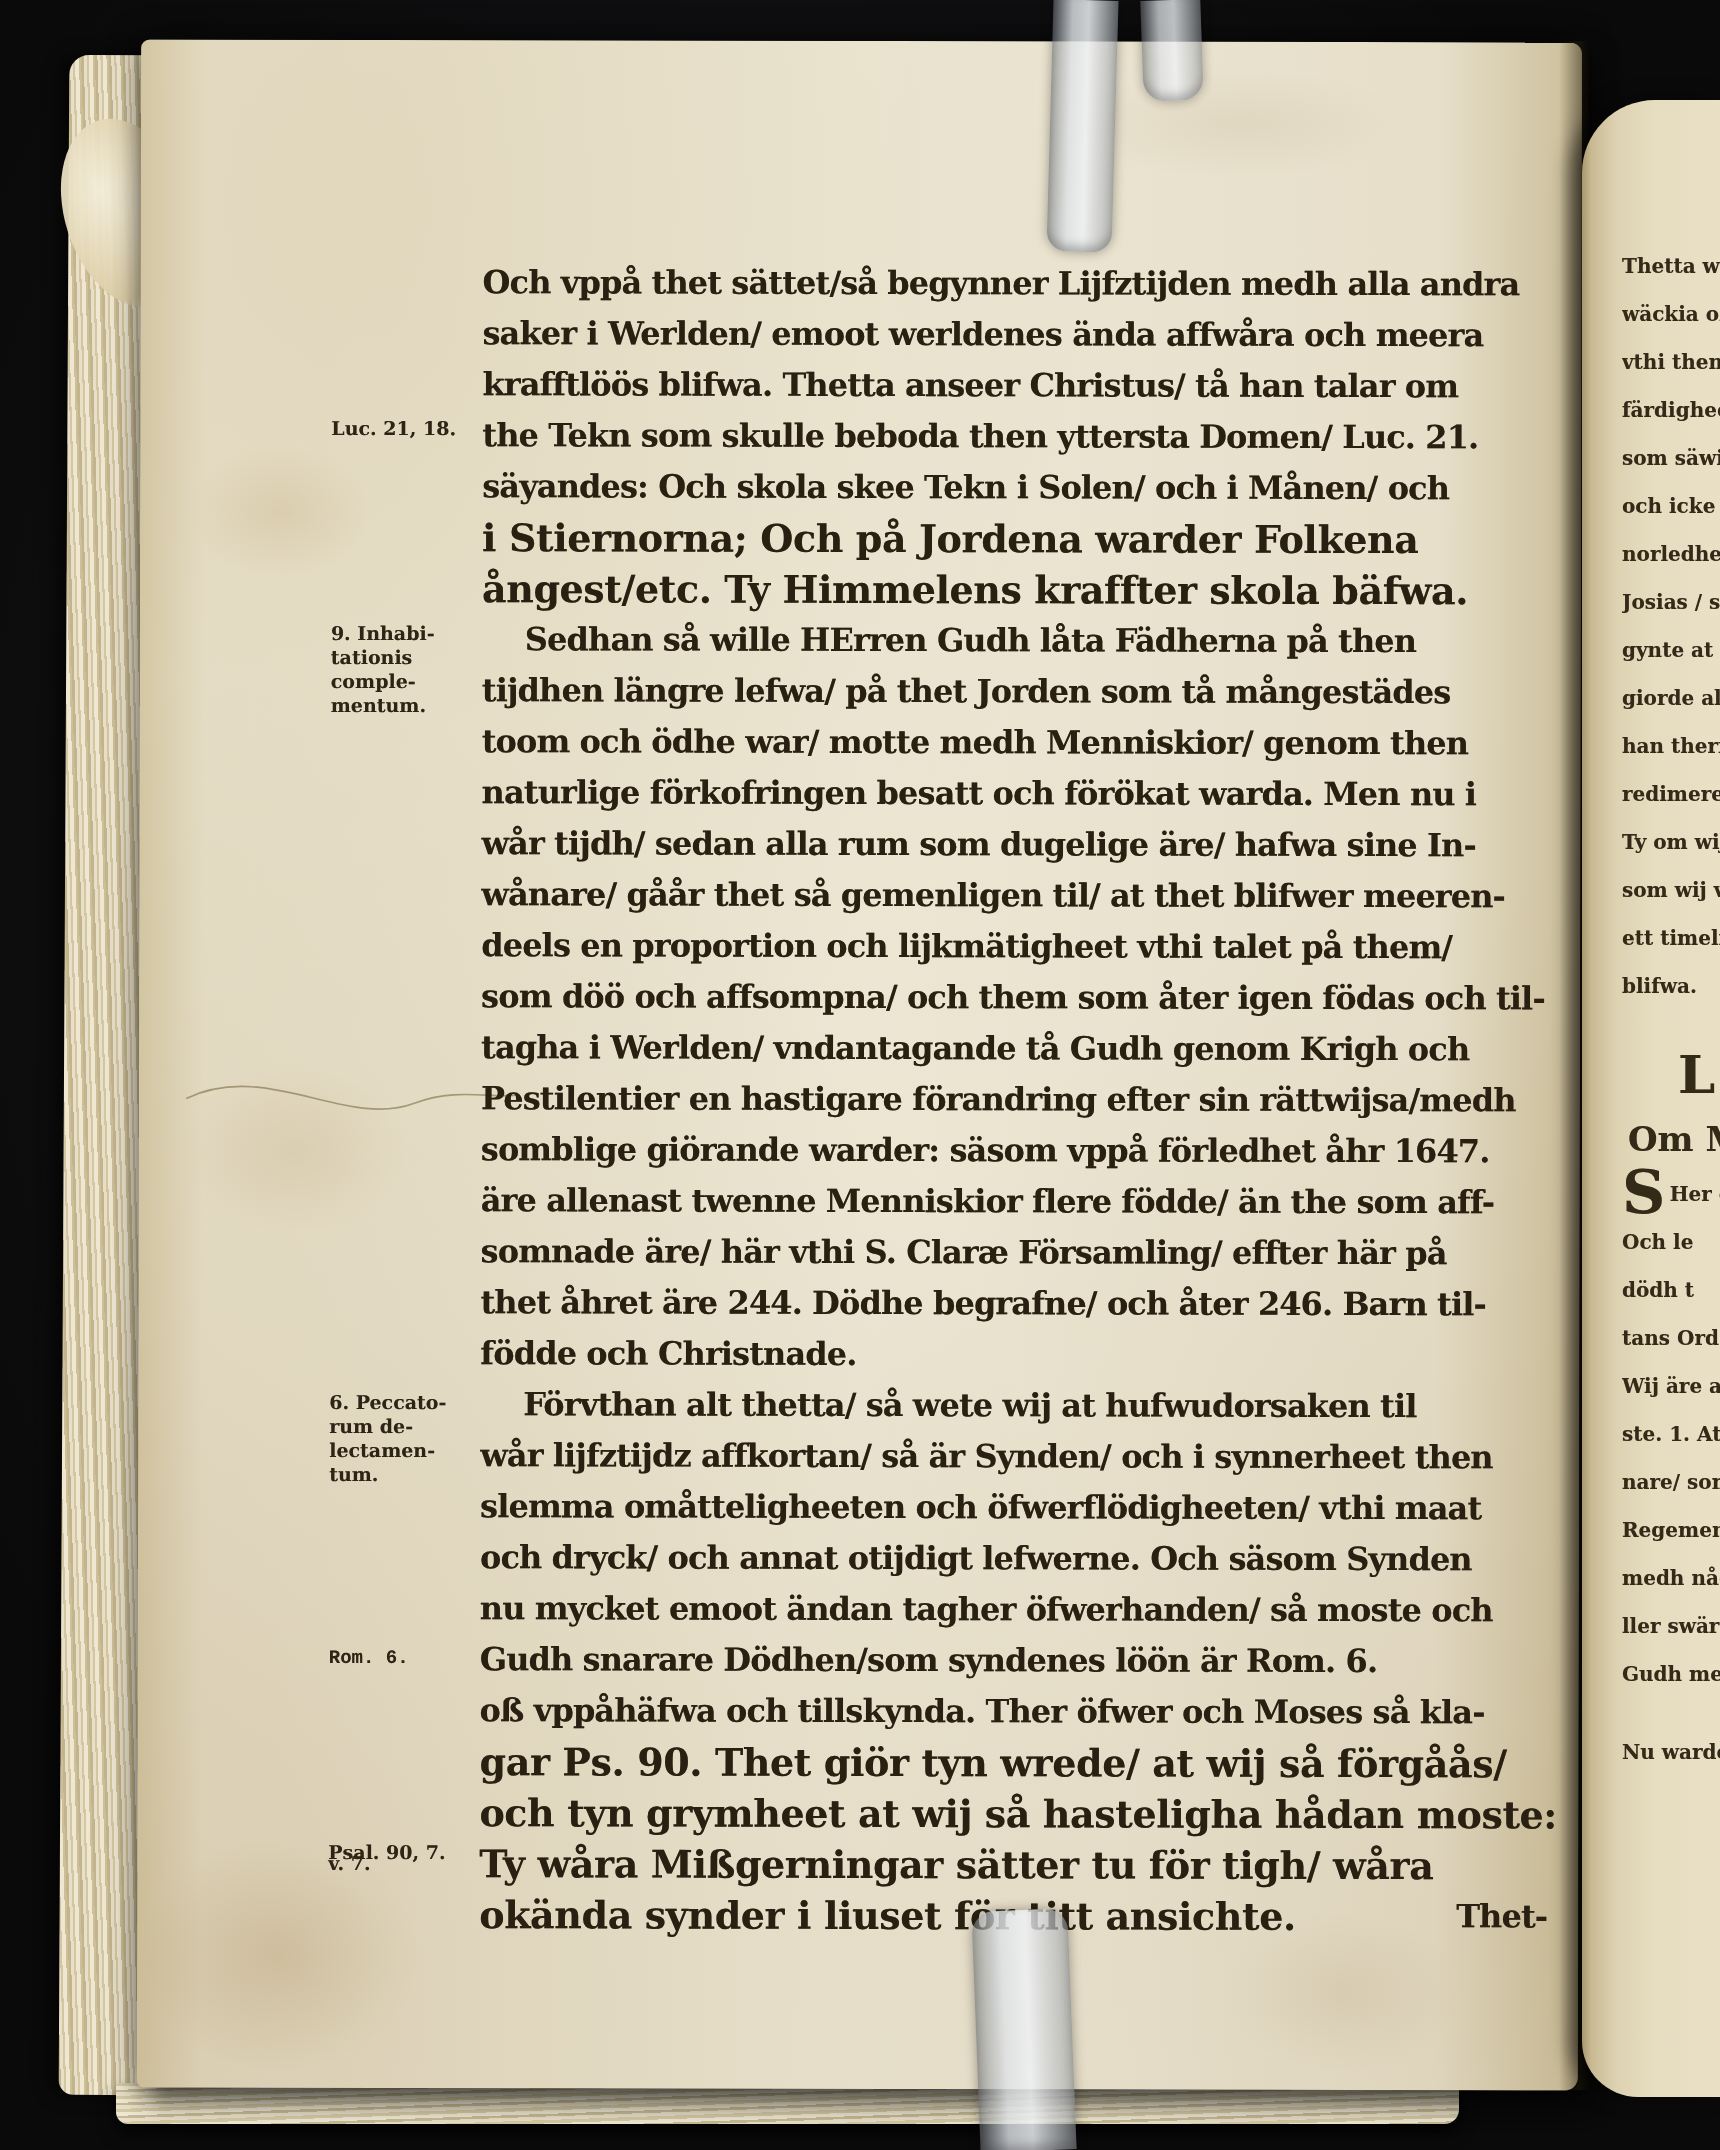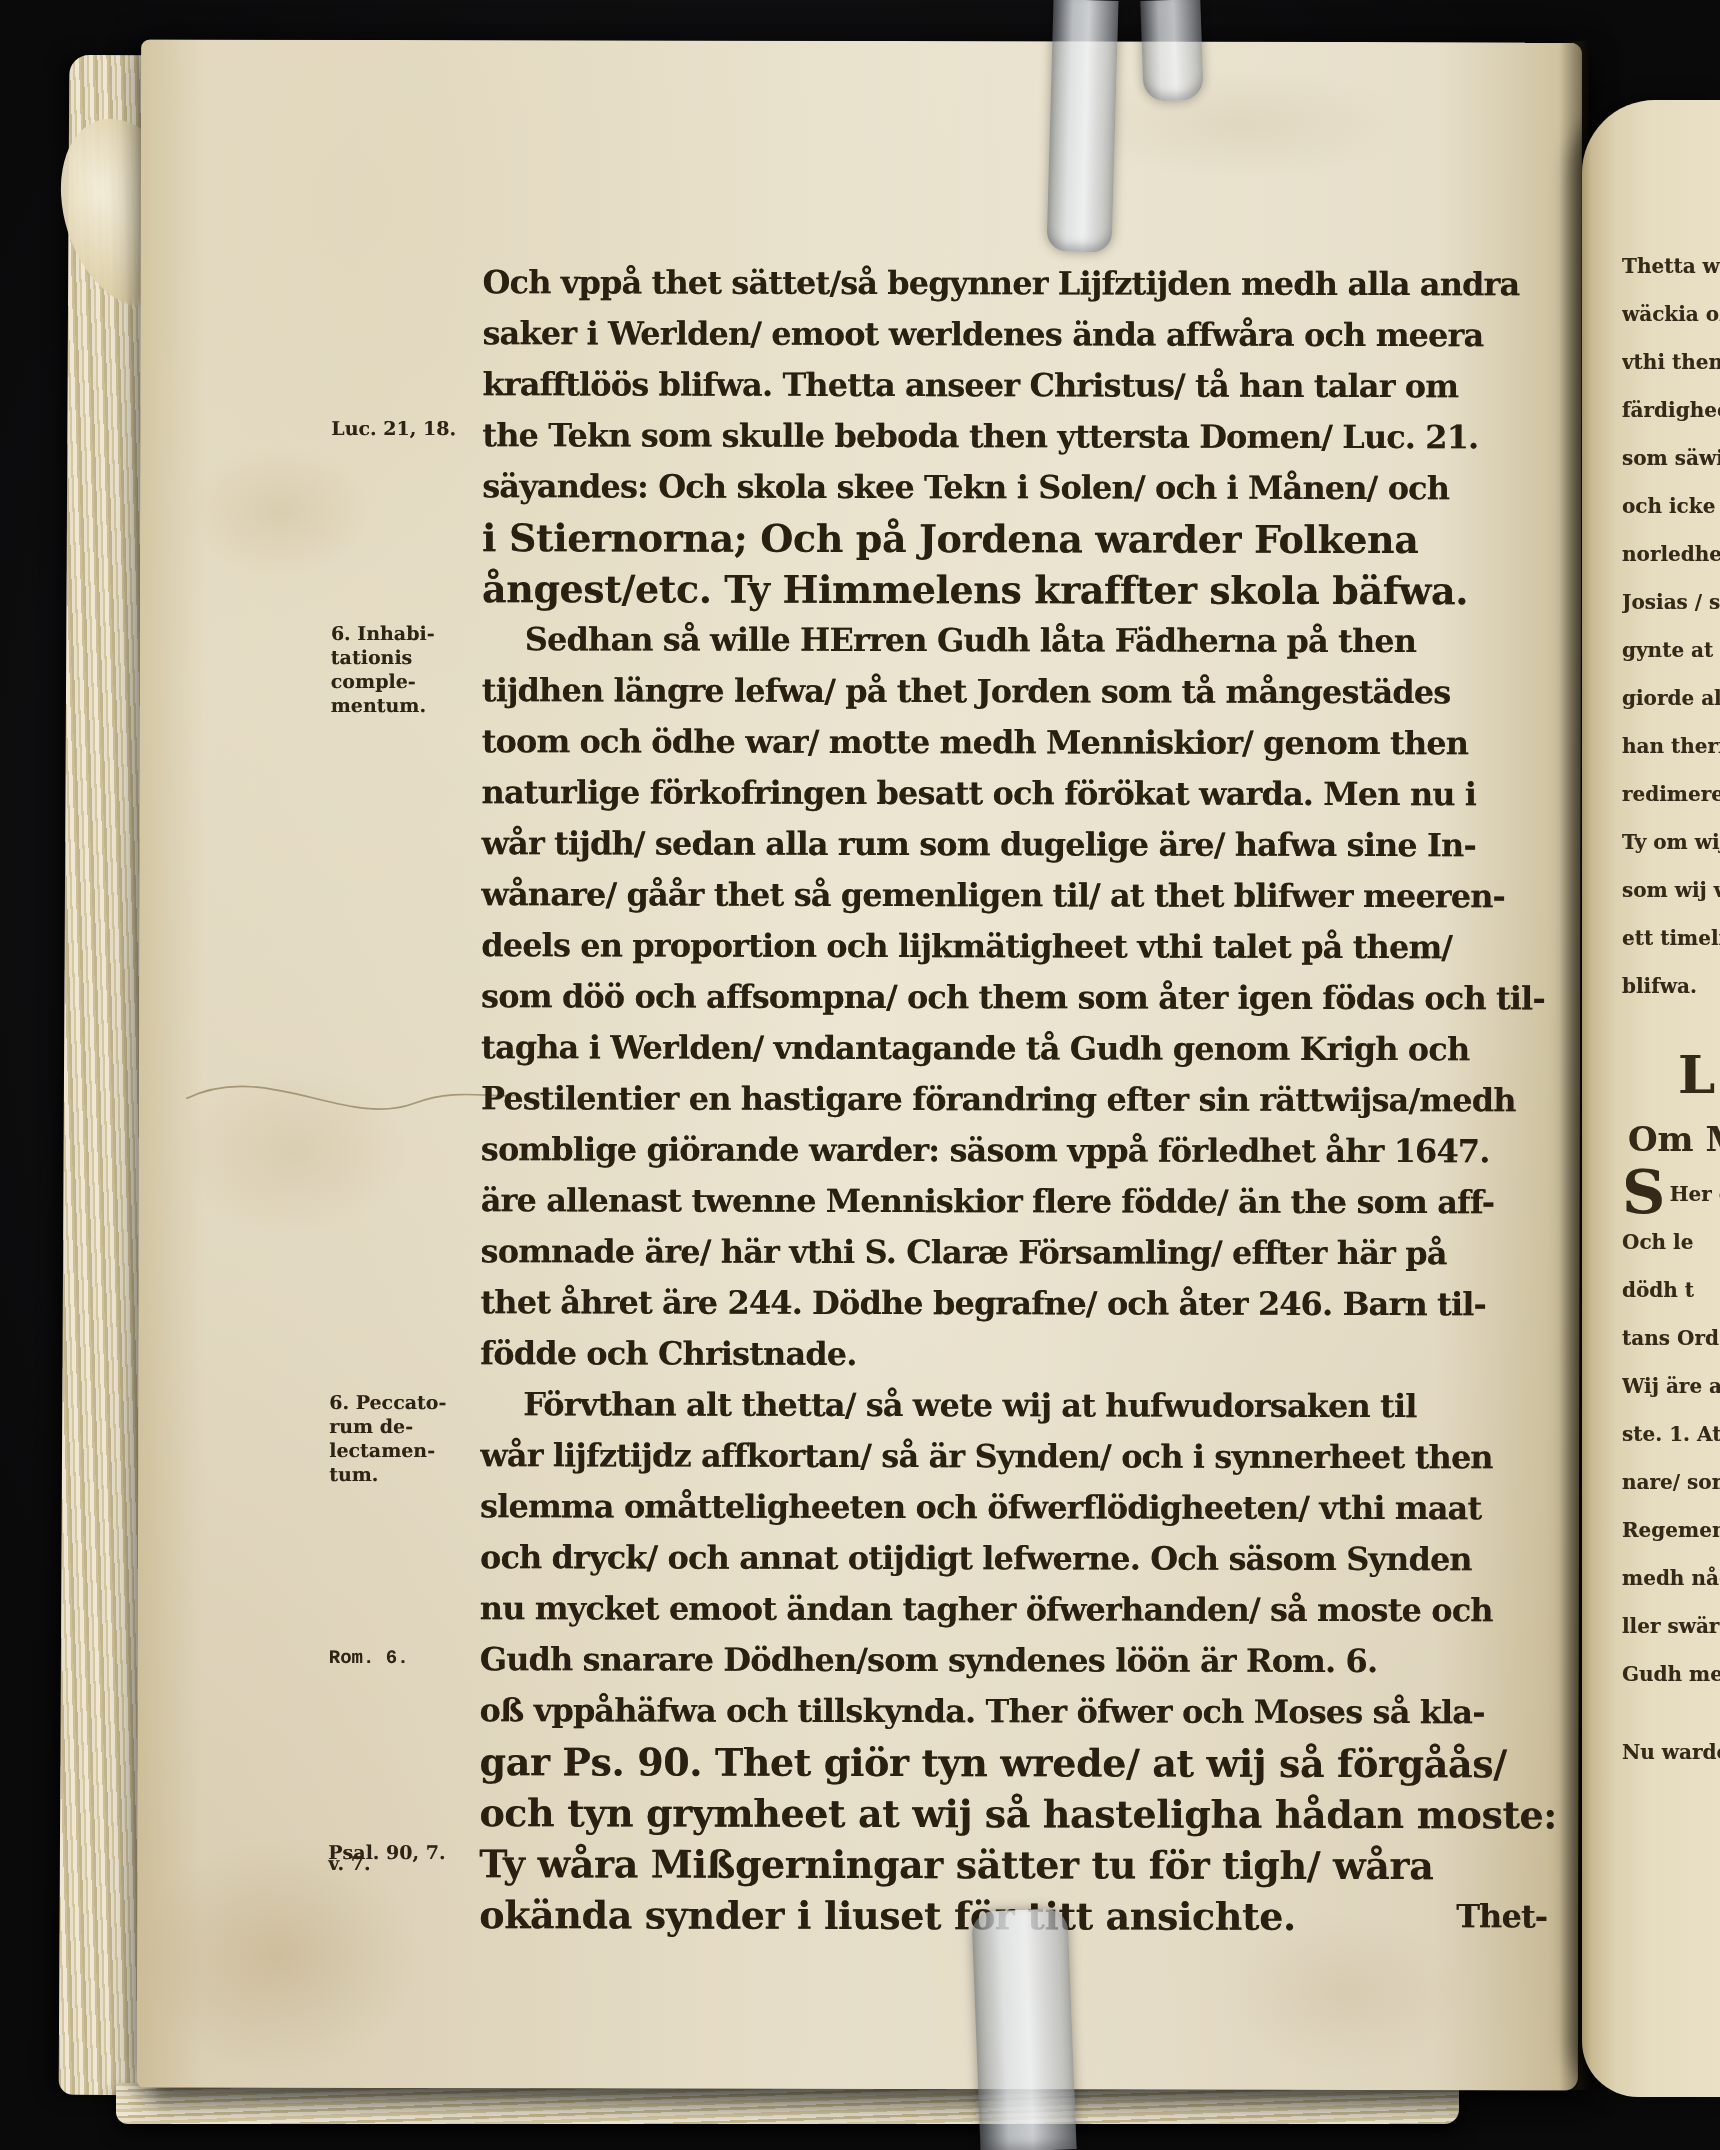--- a/index.html
+++ b/index.html
@@ -121,21 +121,21 @@
   <div class="stain s4"></div>
   <div class="stain s5"></div>
   <svg class="hair-fiber" width="1441" height="2048" viewBox="0 0 3348 4758">
     <path d="M 110 2460 C 300 2370, 480 2530, 640 2470 C 740 2432, 820 2460, 880 2450" fill="none" stroke="#8a7a55" stroke-width="4" opacity="0.7"></path>
   </svg>
   <div class="margin-notes" id="marginNotes">
       <div class="margin-note" style="top: 376px;">
         <div>Luc. 21, 18.</div>
       </div>
       <div class="margin-note" style="top: 581px;">
-        <div>6. Inhabi-</div>
+        <div>9. Inhabi-</div>
         <div>tationis</div>
         <div>comple-</div>
         <div>mentum.</div>
       </div>
       <div class="margin-note" style="top: 1350px;">
         <div>6. Peccato-</div>
         <div>rum de-</div>
         <div>lectamen-</div>
         <div>tum.</div>
       </div>

